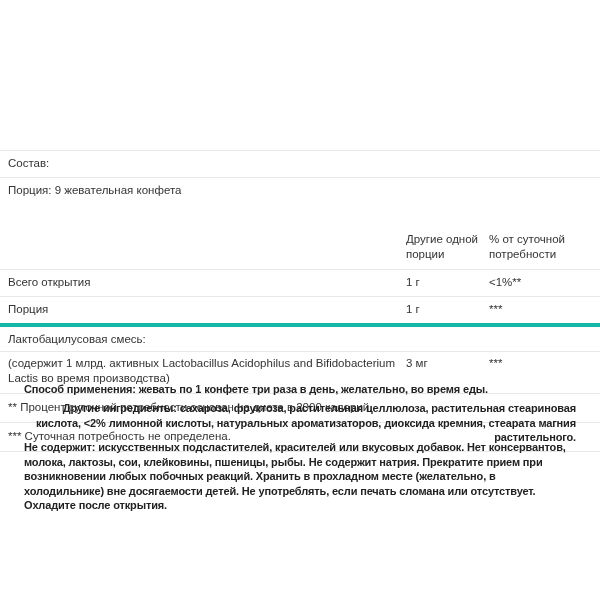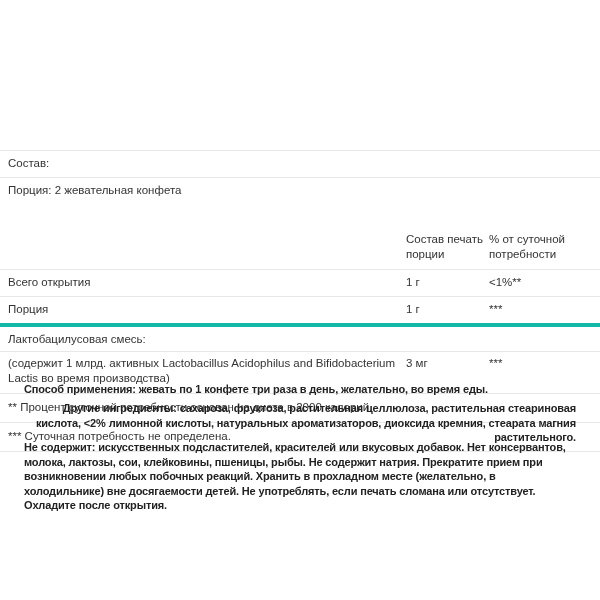--- a/index.html
+++ b/index.html
@@ -91,34 +91,34 @@
 
   <div class="supplement-panel">
     <table class="facts-table">
       <tbody>
         <tr class="row-intro">
           <td class="col-name">Состав:</td>
           <td class="col-amount"></td>
           <td class="col-dv"></td>
         </tr>
         <tr class="row-intro">
-          <td class="col-name">Порция: 2 жевательная конфета</td>
+          <td class="col-name">Порция: 9 жевательная конфета</td>
           <td class="col-amount"></td>
           <td class="col-dv"></td>
         </tr>
 
         <tr class="row-blank">
           <td class="col-name"></td>
           <td class="col-amount"></td>
           <td class="col-dv"></td>
         </tr>
 
         <tr class="row-head">
           <td class="col-name"></td>
-          <td class="col-amount hdr-amount">Состав печать порции</td>
+          <td class="col-amount hdr-amount">Другие одной порции</td>
           <td class="col-dv hdr-dv">% от  суточной потребности</td>
         </tr>
 
         <tr>
           <td class="col-name">Всего открытия</td>
           <td class="col-amount">1 г</td>
           <td class="col-dv">&lt;1%**</td>
         </tr>
 
         <tr>

